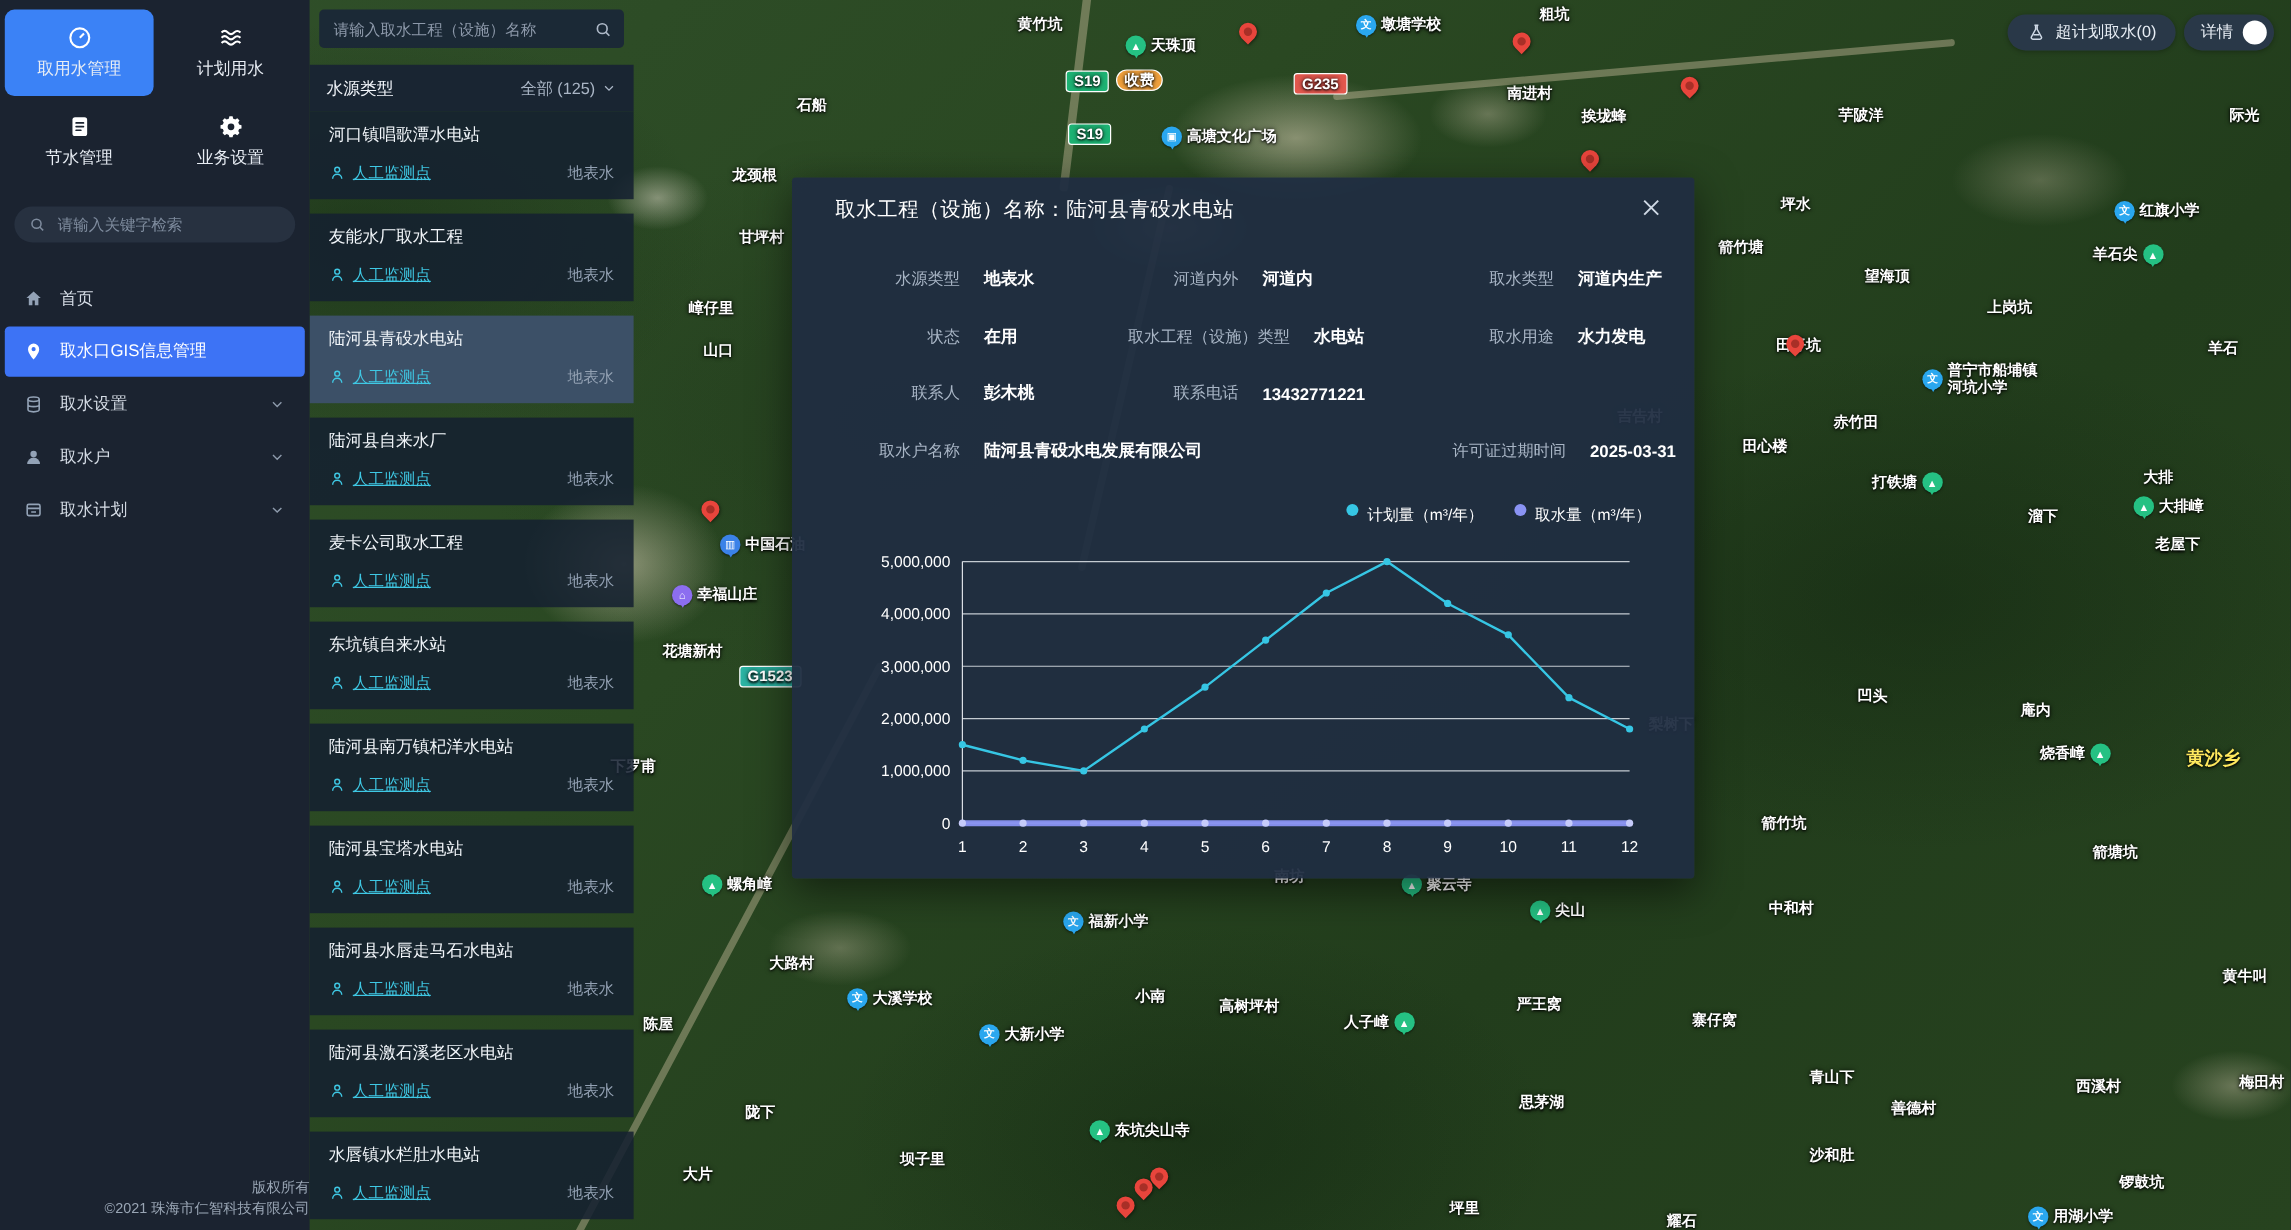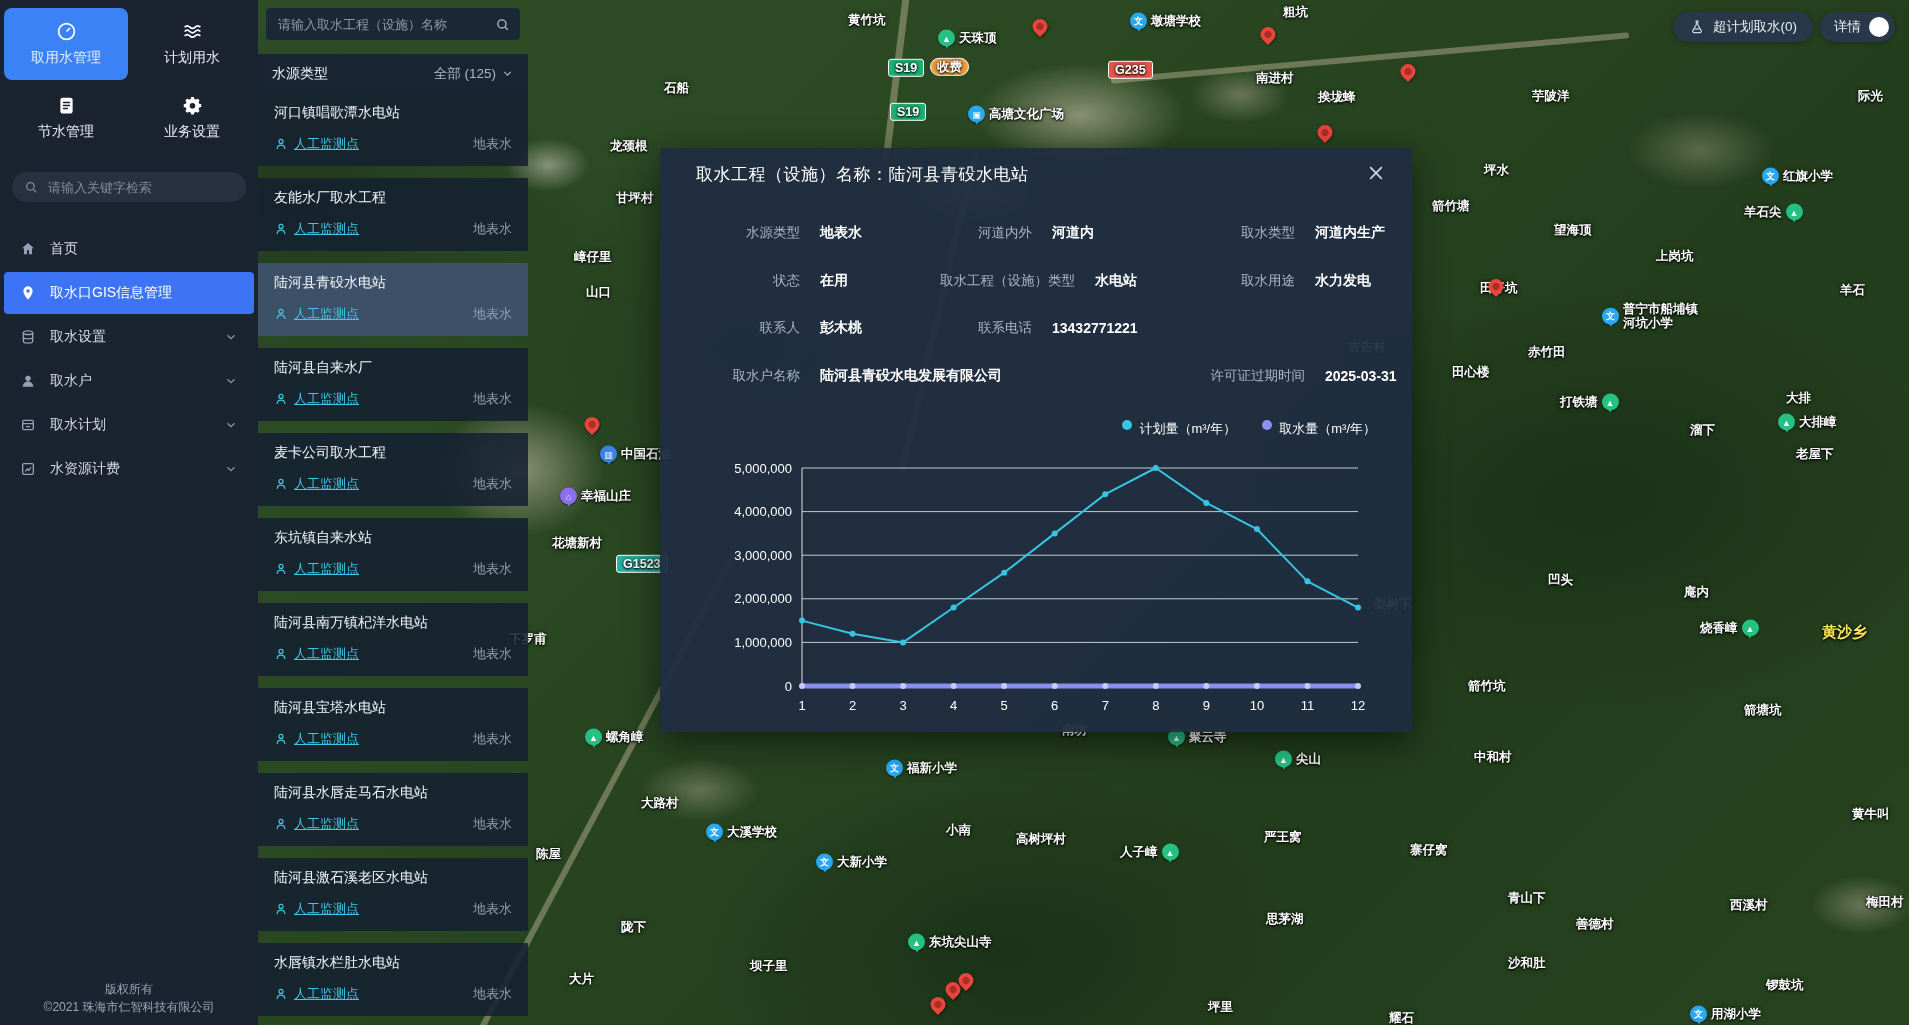--- a/index.html
+++ b/index.html
@@ -74,21 +74,21 @@
   .s-search .ic{width:14px;height:14px;color:#7e8b9d;flex:0 0 14px;}
   .s-search input{background:transparent;border:none;outline:none;color:#dfe6ee;font-size:13px;width:100%;}
   .s-search input::placeholder{color:#7e8b9d;}
   .menu{margin-top:26px;display:flex;flex-direction:column;gap:2px;}
   .mitem{height:42px;margin:0 4px;border-radius:4px;display:flex;align-items:center;padding:0 16px;
          color:#d6dde6;font-size:14px;cursor:pointer;}
   .mitem .ic{width:16px;height:16px;margin-right:14px;color:#93a2b6;flex:0 0 16px;}
   .mitem.active{background:#3d73f5;color:#fff;}
   .mitem.active .ic{color:#fff;}
   .mitem .chev{margin-left:auto;width:14px;height:14px;color:#8d9aab;}
-  .copyright{position:absolute;bottom:8px;width:100%;text-align:center;color:#99a5b4;font-size:12px;line-height:1.55;}
+  .copyright{position:absolute;bottom:8px;width:100%;text-align:right;color:#99a5b4;font-size:12px;line-height:1.55;}
 
   
   .lp-search{position:absolute;left:266px;top:8px;width:254px;height:32px;z-index:25;
              background:rgba(26,38,55,.92);border-radius:4px;display:flex;align-items:center;padding:0 10px;box-sizing:border-box;}
   .lp-search input{background:transparent;border:none;outline:none;color:#dfe6ee;font-size:13px;width:100%;}
   .lp-search input::placeholder{color:#8d99aa;}
   .lp-search .ic{width:15px;height:15px;color:#aeb9c8;flex:0 0 15px;}
   .lp-filter{position:absolute;left:258px;top:54px;width:270px;height:39px;z-index:25;box-sizing:border-box;
              background:rgba(24,35,51,.94);display:flex;align-items:center;padding:0 14px;}
   .lp-filter .fl{color:#f0f4f9;font-size:14px;}
@@ -367,21 +367,21 @@
       <div class="mlabel k-resort" style="left: 560px; top: 496px;">
         <i class="mi mi-resort">⌂</i>
         <span>幸福山庄</span>
       </div>
       <div class="mlabel k-road_s" style="left: 888px; top: 68px;">
         <span class="rbadge">S19</span>
       </div>
       <div class="mlabel k-toll" style="left: 930px; top: 67px;">
         <span class="rbadge">收费</span>
       </div>
-      <div class="mlabel k-road_g" style="left: 1082px; top: 70px; padding-left: 26px;">
+      <div class="mlabel k-road_g" style="left: 1052px; top: 70px; padding-left: 26px;">
         <span class="rbadge">G235</span>
       </div>
       <div class="mlabel k-road_s" style="left: 890px; top: 112px;">
         <span class="rbadge">S19</span>
       </div>
       <div class="mlabel k-road_g2" style="left: 616px; top: 564px;">
         <span class="rbadge">G1523</span>
       </div>
     </div>
   <div id="map-pins">
@@ -477,30 +477,20 @@
         <span class="chev"><svg viewBox="0 0 24 24" fill="none" stroke="currentColor" stroke-width="2">
             <path d="M6 9l6 6 6-6"></path>
           </svg></span>
       </div>
       <div class="mitem">
         <span class="ic"><svg viewBox="0 0 24 24" fill="none" stroke="currentColor" stroke-width="2">
             <rect x="4" y="5" width="16" height="14" rx="2"></rect>
             <path d="M4 10h16M9 14.5h6"></path>
           </svg></span>
         <span>取水计划</span>
-        <span class="chev"><svg viewBox="0 0 24 24" fill="none" stroke="currentColor" stroke-width="2">
-            <path d="M6 9l6 6 6-6"></path>
-          </svg></span>
-      </div>
-      <div class="mitem">
-        <span class="ic"><svg viewBox="0 0 24 24" fill="none" stroke="currentColor" stroke-width="2">
-            <rect x="4" y="4" width="16" height="16" rx="2"></rect>
-            <path d="M8 15.5l3-3.5 2 2 3.5-4.5"></path>
-          </svg></span>
-        <span>水资源计费</span>
         <span class="chev"><svg viewBox="0 0 24 24" fill="none" stroke="currentColor" stroke-width="2">
             <path d="M6 9l6 6 6-6"></path>
           </svg></span>
       </div>
     </nav>
   <div class="copyright">
     <div>版权所有</div>
     <div>©2021 珠海市仁智科技有限公司</div>
   </div>
 </aside>

